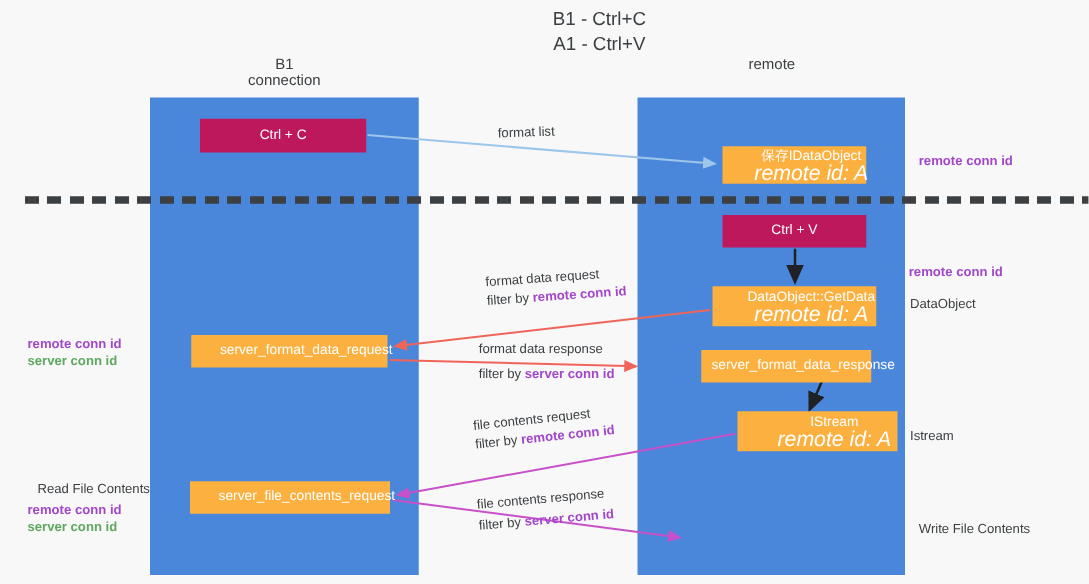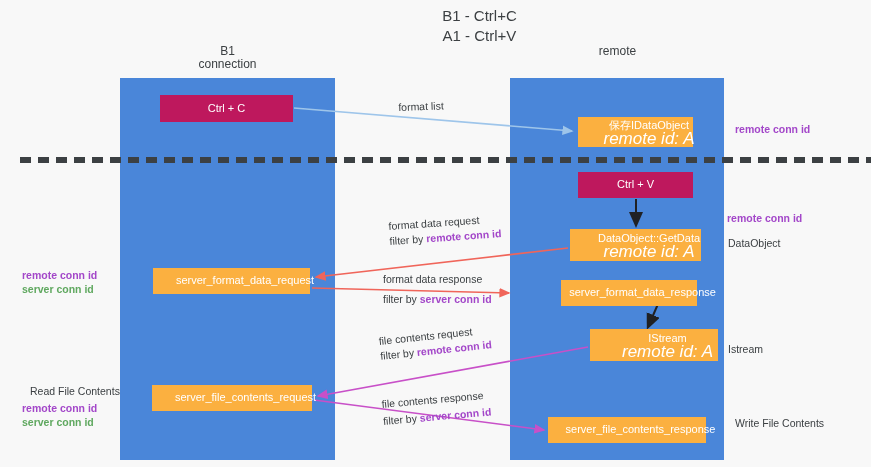--- a/index.html
+++ b/index.html
@@ -185,23 +185,20 @@
 
   <div class="node orange" id="n-istream">
     <div>IStream</div>
     <div class="l2">remote id: A</div>
   </div>
 
   <div class="node orange" id="n-sfcreq">
     <div>server_file_contents_request</div>
   </div>
 
-  <div class="node orange" id="n-sfcres">
-    <div>server_file_contents_response</div>
-  </div>
 
   <div class="edge-lbl" id="e-formatlist">
     <div>format list</div>
   </div>
 
   <div class="edge-lbl" id="e-fdreq">
     <div>format data request</div>
     <div>
       <span>filter by </span><span class="purple">remote conn id</span>
     </div>

